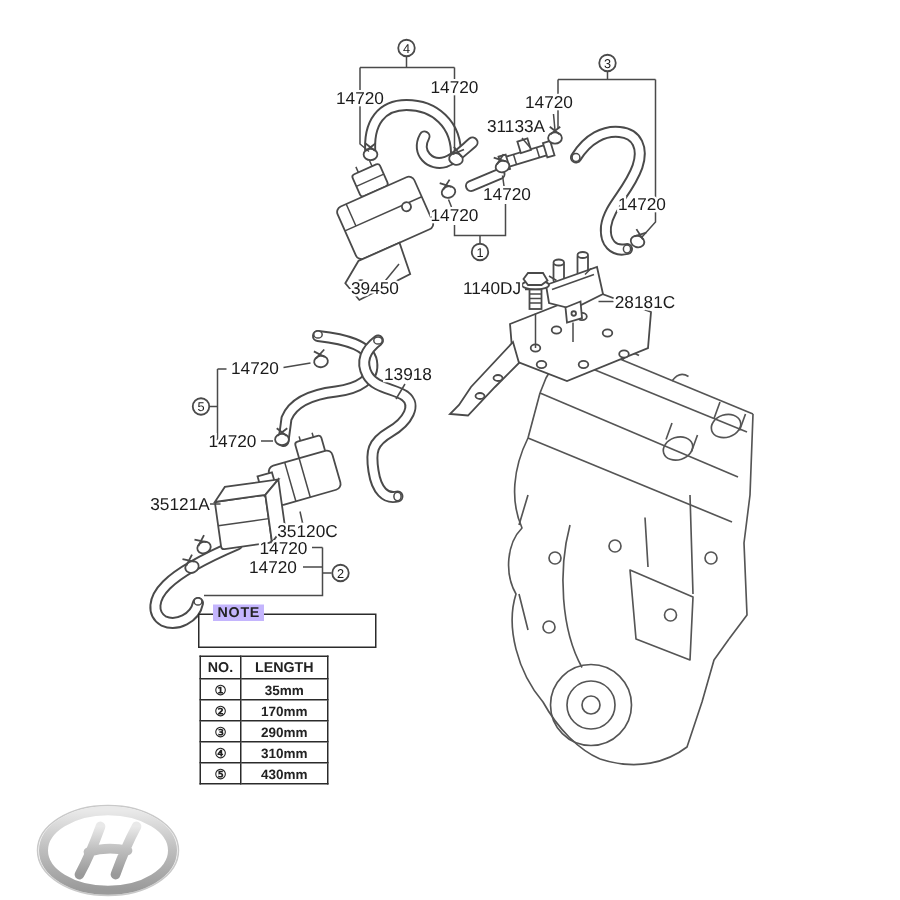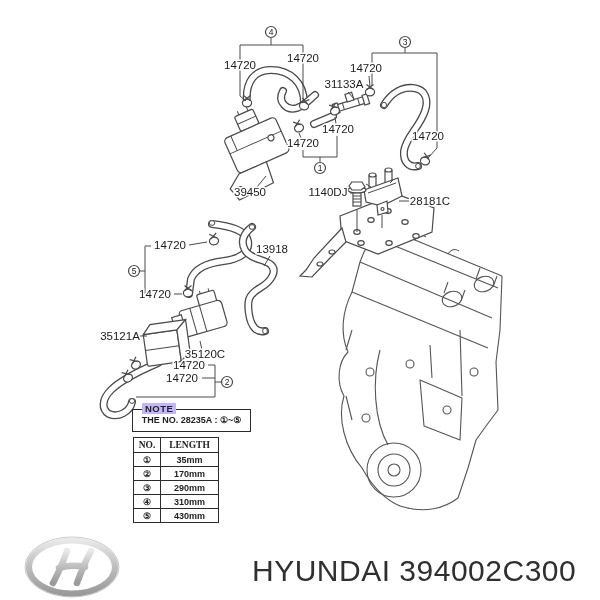--- a/index.html
+++ b/index.html
@@ -18,21 +18,21 @@
   .notebox{position:absolute;left:132px;top:409px;width:117px;height:21px;
            border:1.4px solid #2b2b2b;}
   .note-title{position:absolute;top:-7px;left:9px;background:#c4b5fd;padding:0 3px;
               font-size:9.5px;font-weight:700;color:#222;letter-spacing:.5px;}
   .note-text{width:100%;text-align:center;line-height:20px;font-size:9px;
              font-weight:700;color:#222;white-space:nowrap;}
   table.lentbl{position:absolute;left:133px;top:437px;border-collapse:collapse;
                border:1.6px solid #2b2b2b;}
   table.lentbl th,table.lentbl td{border:1px solid #2b2b2b;text-align:center;
                padding:0;font-weight:700;color:#222;}
-  table.lentbl th{width:26px;height:14px;font-size:9.5px;font-family:Liberation Serif, serif;}
+  table.lentbl th{width:26px;height:14px;font-size:9.5px;}
   table.lentbl th+th{width:57px;margin-left:33px;}
   table.lentbl td{height:13px;font-size:9px;}
   .footer{position:absolute;left:252px;top:556px;font-size:30px;color:#2f2f2f;
           letter-spacing:.5px;white-space:nowrap;line-height:1;}
   .logo{position:absolute;left:22px;top:535px;}
 </style>
 </head>
 <body>
 
 <div class="stage">
@@ -245,21 +245,20 @@
       <text class="lbl" x="120" y="340">35121A</text>
       <text class="lbl" x="205" y="358">35120C</text>
       <text class="lbl" x="189" y="369">14720</text>
       <text class="lbl" x="182" y="382">14720</text>
     </g>
   </svg>
 
   
   <div class="notebox">
     <span class="note-title">NOTE</span>
-    <div class="note-text">THE NO. 28235A : ①~⑤</div>
   </div>
 
   
   <table class="lentbl">
     <thead>
       <tr>
         <th>NO.</th>
         <th>LENGTH</th>
       </tr>
     </thead>
@@ -295,18 +294,14 @@
         <stop offset="0.5" stop-color="#bdbdbd"></stop>
         <stop offset="1" stop-color="#9a9a9a"></stop>
       </linearGradient>
     </defs>
     <ellipse cx="0" cy="0" rx="47" ry="30" fill="#f7f7f7" stroke="#c9c9c9" stroke-width="1"></ellipse>
     <ellipse cx="0" cy="0" rx="43" ry="26.5" fill="#fff" stroke="url(#silv)" stroke-width="6"></ellipse>
     <path d="M-19,16 C-13,5 -9,-5 -5,-16 M5,16 C9,5 13,-5 19,-16 M-13,1 C-4,-2 4,-2 13,0" fill="none" stroke="url(#silv)" stroke-width="6.5" stroke-linecap="round"></path>
   </svg>
 
   
-  <div class="footer">
-    <span>HYUNDAI</span>
-    <span>394002C300</span>
-  </div>
 
 </div>
 
 </body></html>

